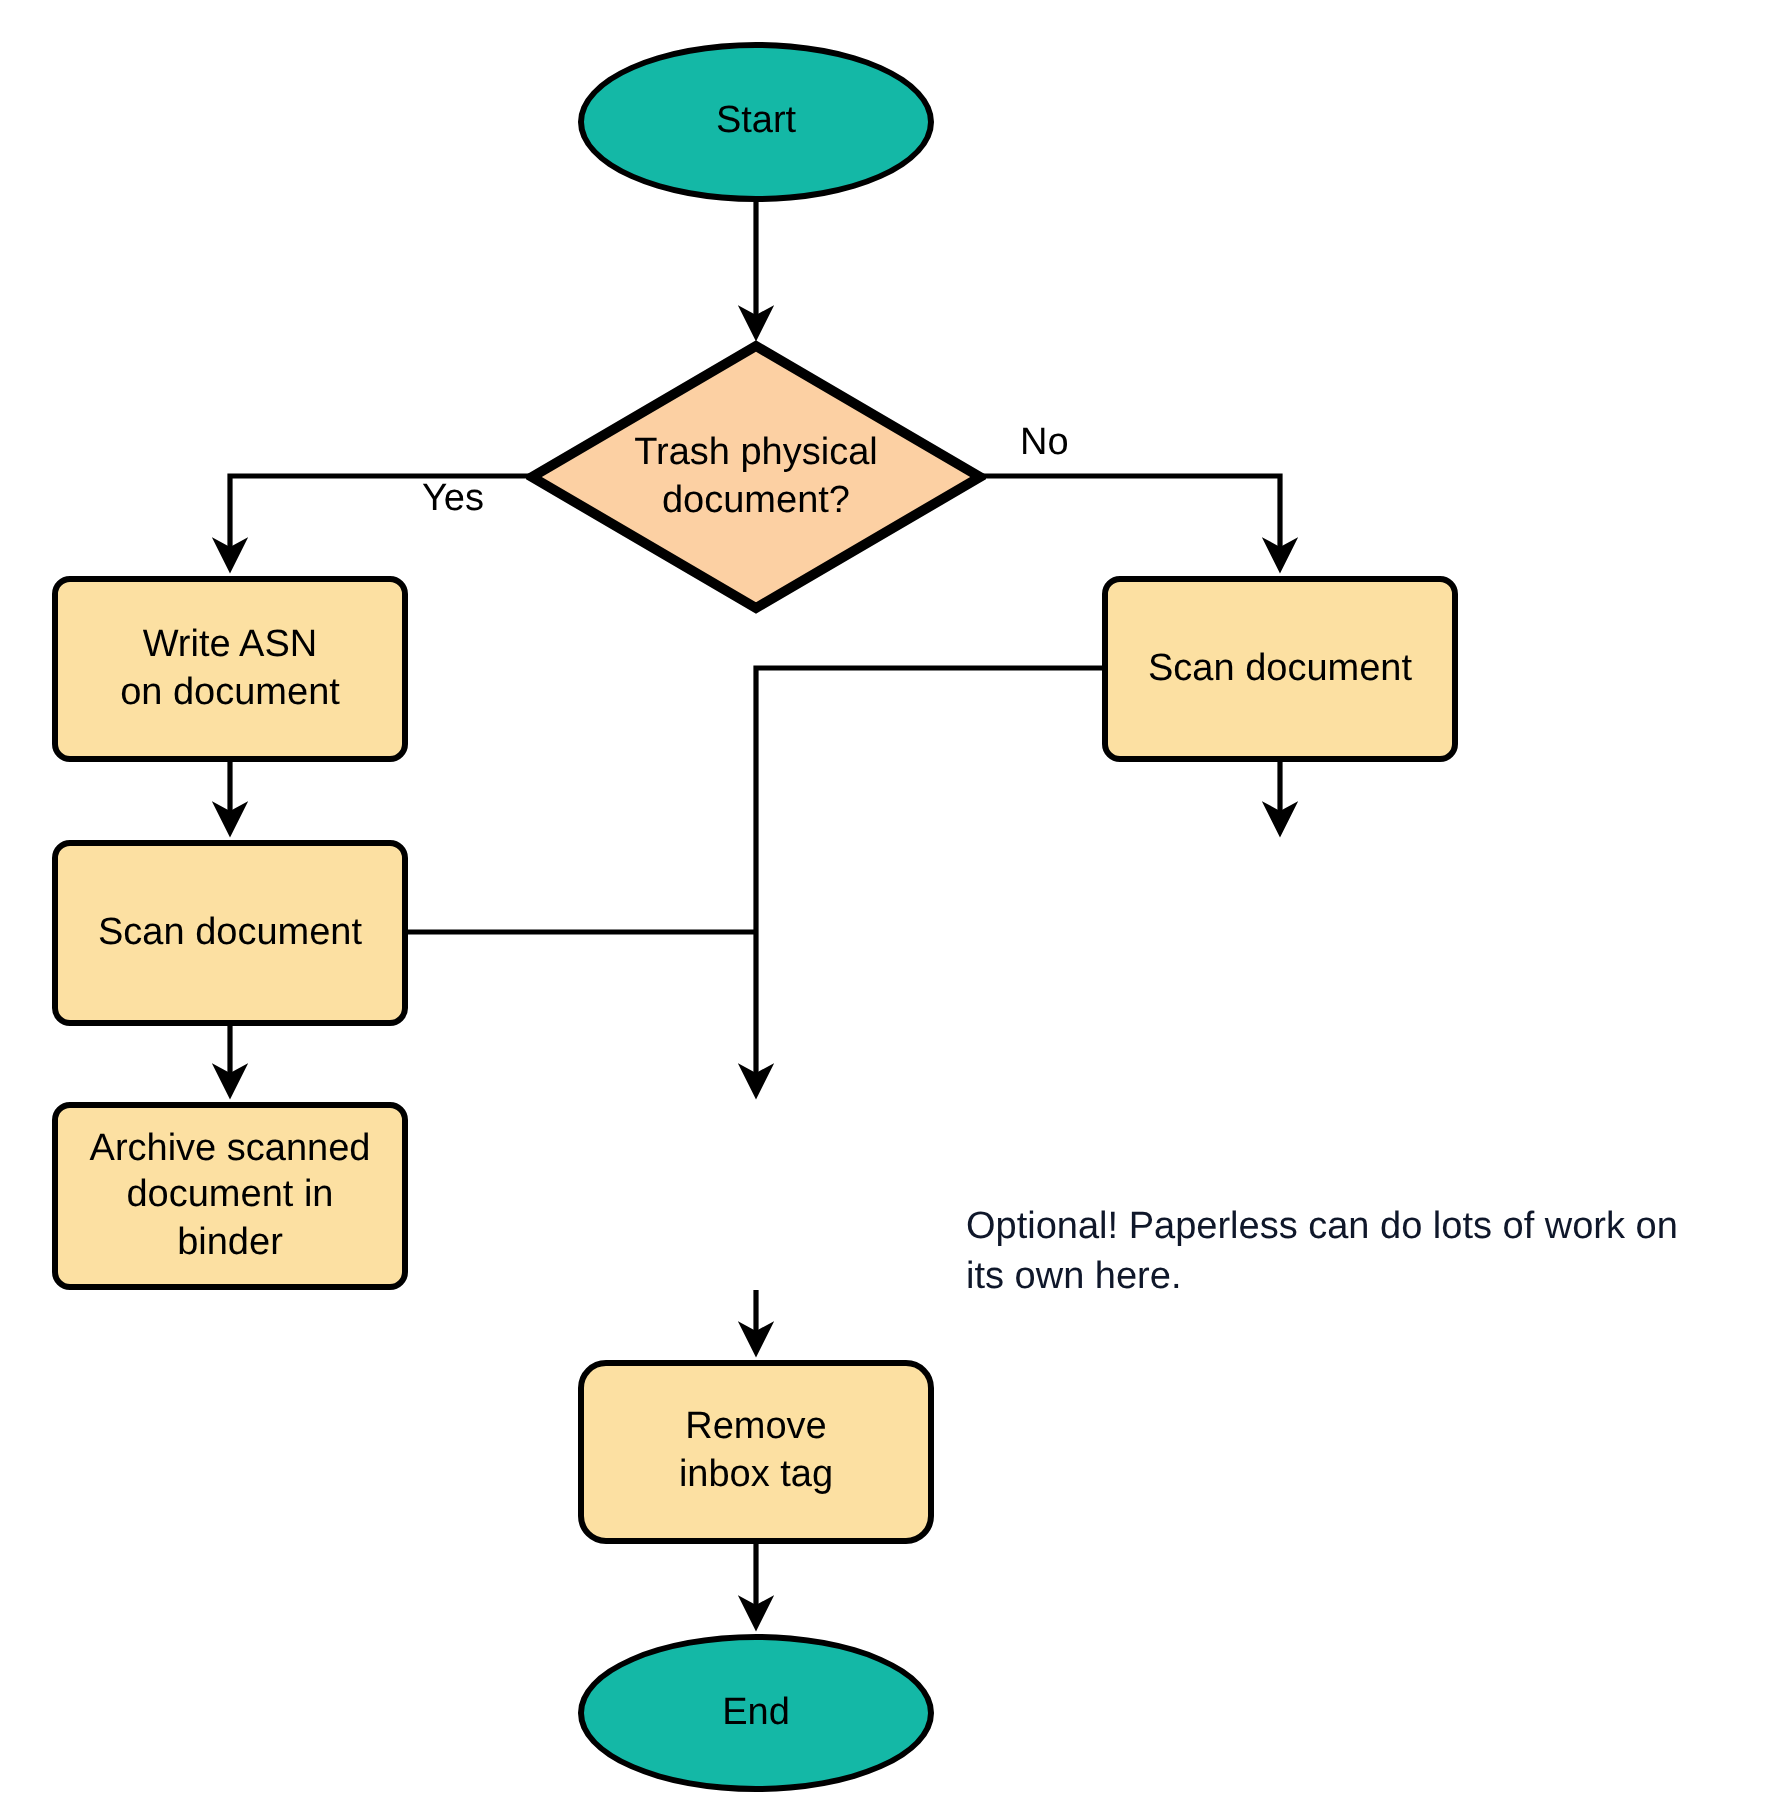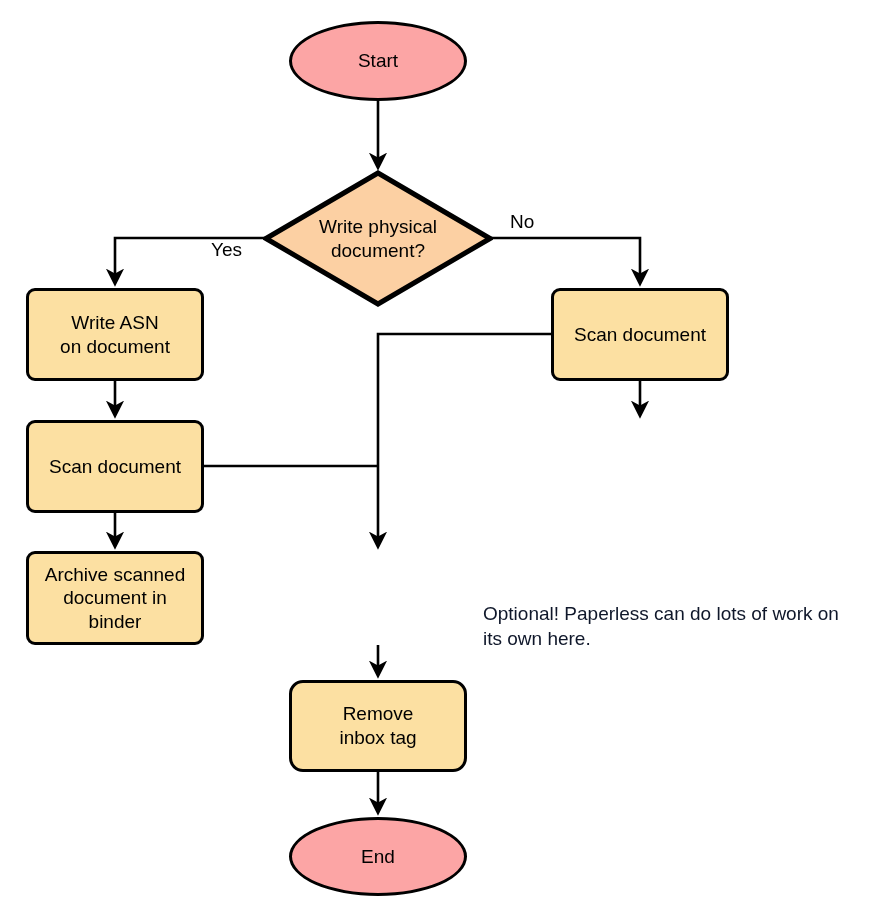--- a/index.html
+++ b/index.html
@@ -35,21 +35,21 @@
     justify-content: center;
     text-align: center;
     color: #000000;
     font-size: 19px;
     line-height: 1.24;
     z-index: 3;
   }
   .node-terminator {
     border: 3px solid #000000;
     border-radius: 50%;
-    background: #fca5a5;
+    background: #14b8a6;
   }
   .node-process {
     border: 3px solid #000000;
     border-radius: 9px;
     background: #fce0a2;
   }
   .node-text {
     display: block;
     white-space: pre-line;
     padding: 0 6px;
@@ -126,21 +126,21 @@
   </svg>
 
   <div class="node node-terminator" style="left:289px; top:21px; width:178px; height:80px;">
     <span class="node-text">Start</span>
   </div>
 
   <div class="node node-decision" style="left:263px; top:170px; width:230px; height:137px;">
     <svg class="decision-shape" viewBox="0 0 230 137" preserveAspectRatio="none" xmlns="http://www.w3.org/2000/svg">
       <polygon points="115,3 227,68.5 115,134 3,68.5" fill="#fcd0a3" stroke="#000000" stroke-width="5" stroke-linejoin="miter"></polygon>
     </svg>
-    <span class="decision-label">Write physical
+    <span class="decision-label">Trash physical
 document?</span>
   </div>
 
   <div class="edge-label" style="left:211px; top:212px;margin-top:28px;">Yes</div>
   <div class="edge-label" style="left:510px; top:212px;">No</div>
 
   <div class="node node-process" style="left:26px; top:288px; width:178px; height:93px;">
     <span class="node-text">Write ASN
 on document</span>
   </div>

